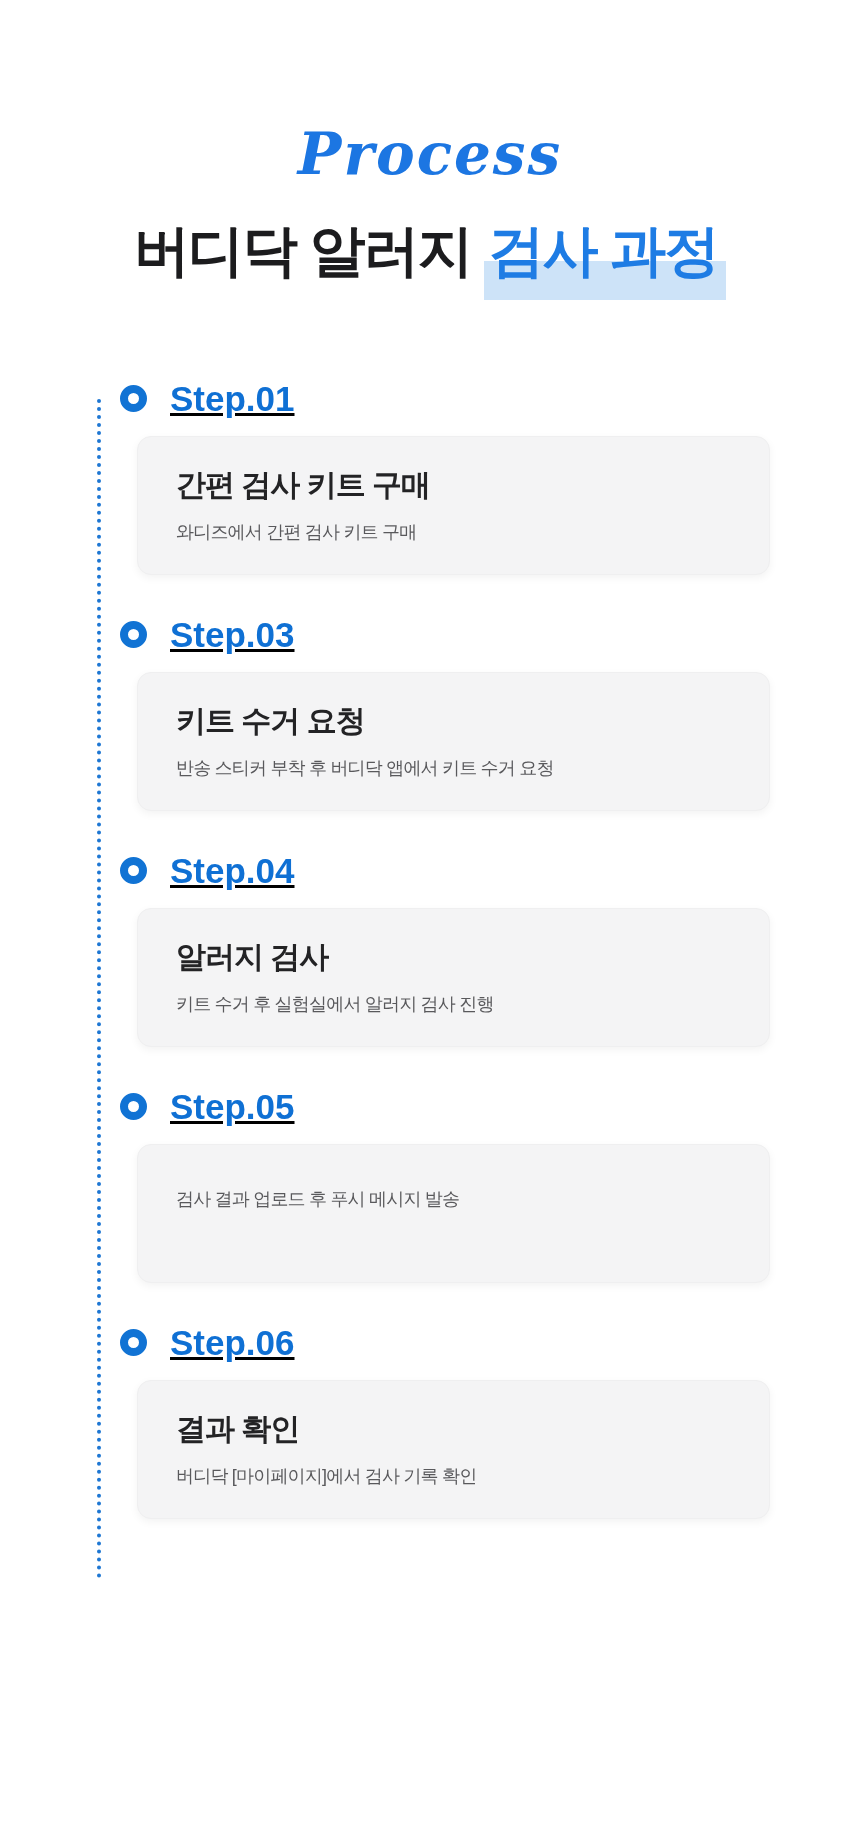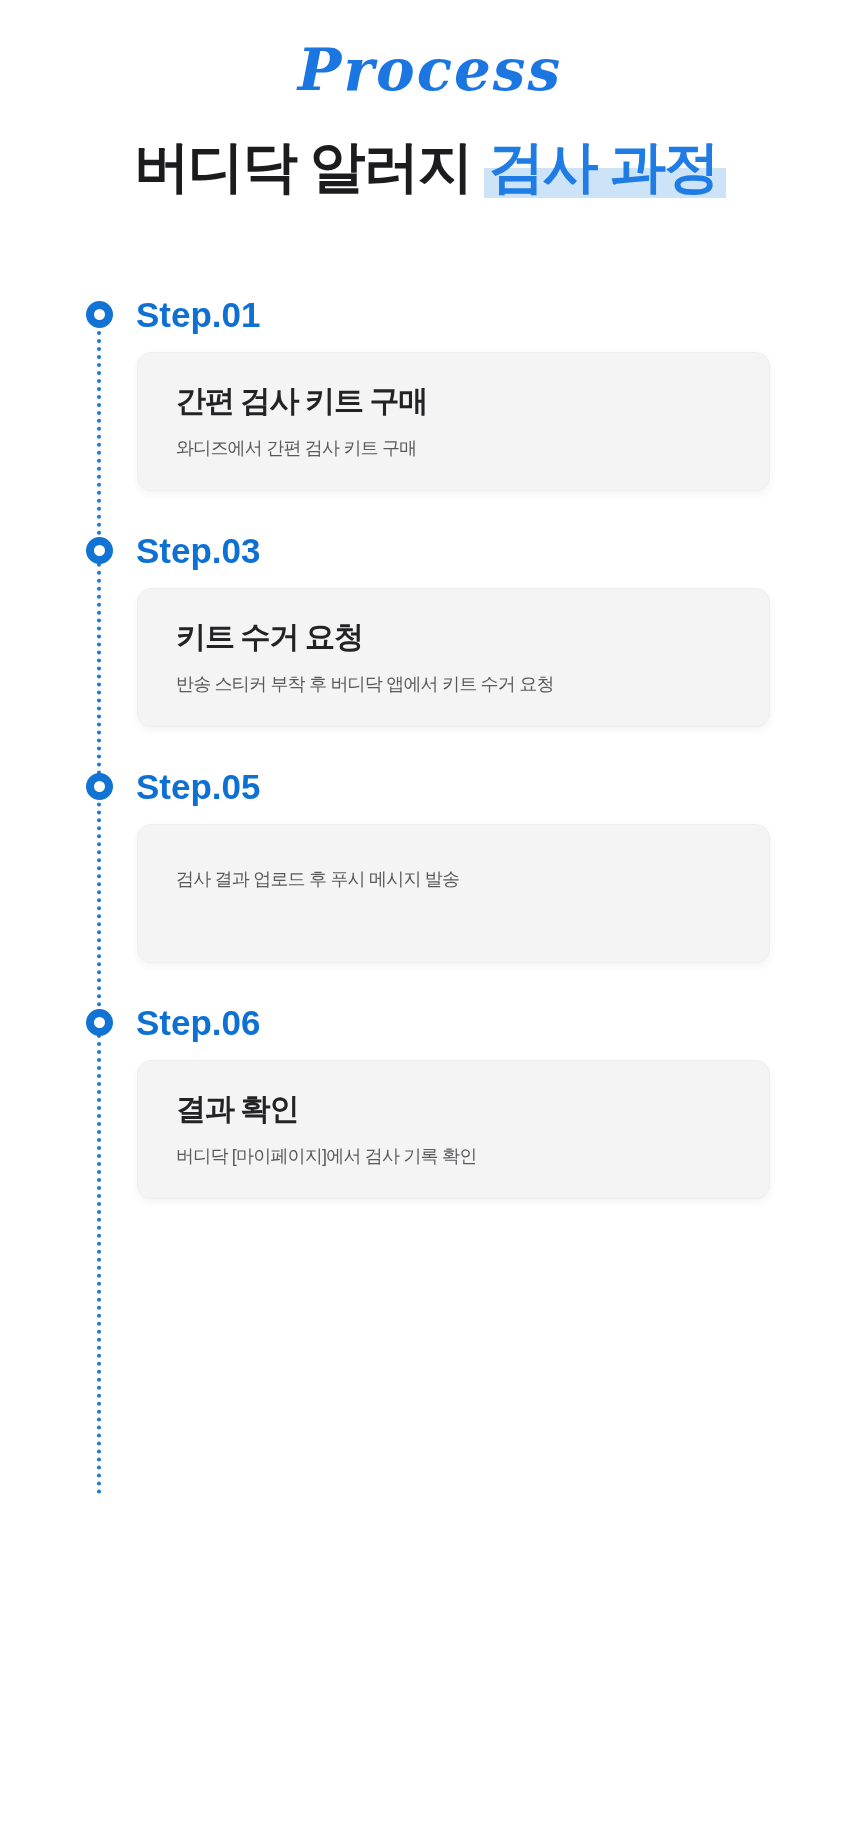--- a/index.html
+++ b/index.html
@@ -8,21 +8,21 @@
     width: 860px;
     height: 1848px;
     margin: 0 auto;
     background: #ffffff;
     overflow: hidden;
     font-family: "Liberation Sans", sans-serif;
   }
 
   
   .script-title {
-    padding-top: 34px;
+    padding-top: 118px;
     text-align: center;
     font-family: "DejaVu Serif", serif;
     font-style: italic;
     font-weight: 600;
     font-size: 58px;
     line-height: 1.25;
     color: #1c76e2;
     letter-spacing: 2px;
   }
 
@@ -32,21 +32,21 @@
     text-align: center;
     font-size: 56px;
     line-height: 1.2;
     font-weight: 800;
     letter-spacing: -2px;
     color: #1c1c1e;
   }
   .main-title .hl {
     color: #1e7ce4;
     background: linear-gradient(to bottom, transparent 52%, #cde3f8 52%);
-    padding: 0 8px 0 5px;
+    padding: 0 8px 18px 5px;
     margin-left: 12px;
   }
 
   
   .steps {
     position: relative;
     margin-top: 95px;
   }
   .timeline-line {
     position: absolute;
@@ -55,21 +55,22 @@
     height: 1180px;
     width: 0;
     border-left: 4px dotted #1e77d3;
     z-index: 0;
   }
   .step { position: relative; height: 236px; }
   .step-header {
     display: flex;
     align-items: center;
     height: 40px;
-    padding-left: 86px;
+    padding-left: 120px;
+    text-decoration: underline;
   }
   .ring {
     position: relative;
     z-index: 1;
     flex: none;
     width: 27px;
     height: 27px;
     box-sizing: border-box;
     border: 8px solid #1173d4;
     border-radius: 50%;
@@ -92,21 +93,20 @@
     border: 1px solid #efeff0;
     border-radius: 14px;
     box-shadow: 0 3px 8px rgba(0,0,0,0.05);
     padding: 28px 30px 0 38px;
   }
   .card-title {
     font-size: 30px;
     font-weight: 700;
     color: #232325;
     letter-spacing: -1px;
-    font-family: Liberation Serif, serif;
   }
   .card-desc {
     margin-top: 14px;
     font-size: 18px;
     color: #59595c;
     letter-spacing: -0.8px;
   }
 </style>
 </head>
 <body>
@@ -138,20 +138,30 @@
       <div class="step-header">
         <span class="ring"></span>
         <span class="step-label">Step.03</span>
       </div>
       <div class="card">
         <div class="card-title">키트 수거 요청</div>
         <div class="card-desc">반송 스티커 부착 후 버디닥 앱에서 키트 수거 요청</div>
       </div>
     </section>
 
+    <section class="step">
+      <div class="step-header">
+        <span class="ring"></span>
+        <span class="step-label">Step.04</span>
+      </div>
+      <div class="card">
+        <div class="card-title">알러지 검사</div>
+        <div class="card-desc">키트 수거 후 실험실에서 알러지 검사 진행</div>
+      </div>
+    </section>
 
     <section class="step">
       <div class="step-header">
         <span class="ring"></span>
         <span class="step-label">Step.05</span>
       </div>
       <div class="card">
         <div class="card-desc">검사 결과 업로드 후 푸시 메시지 발송</div>
       </div>
     </section>

